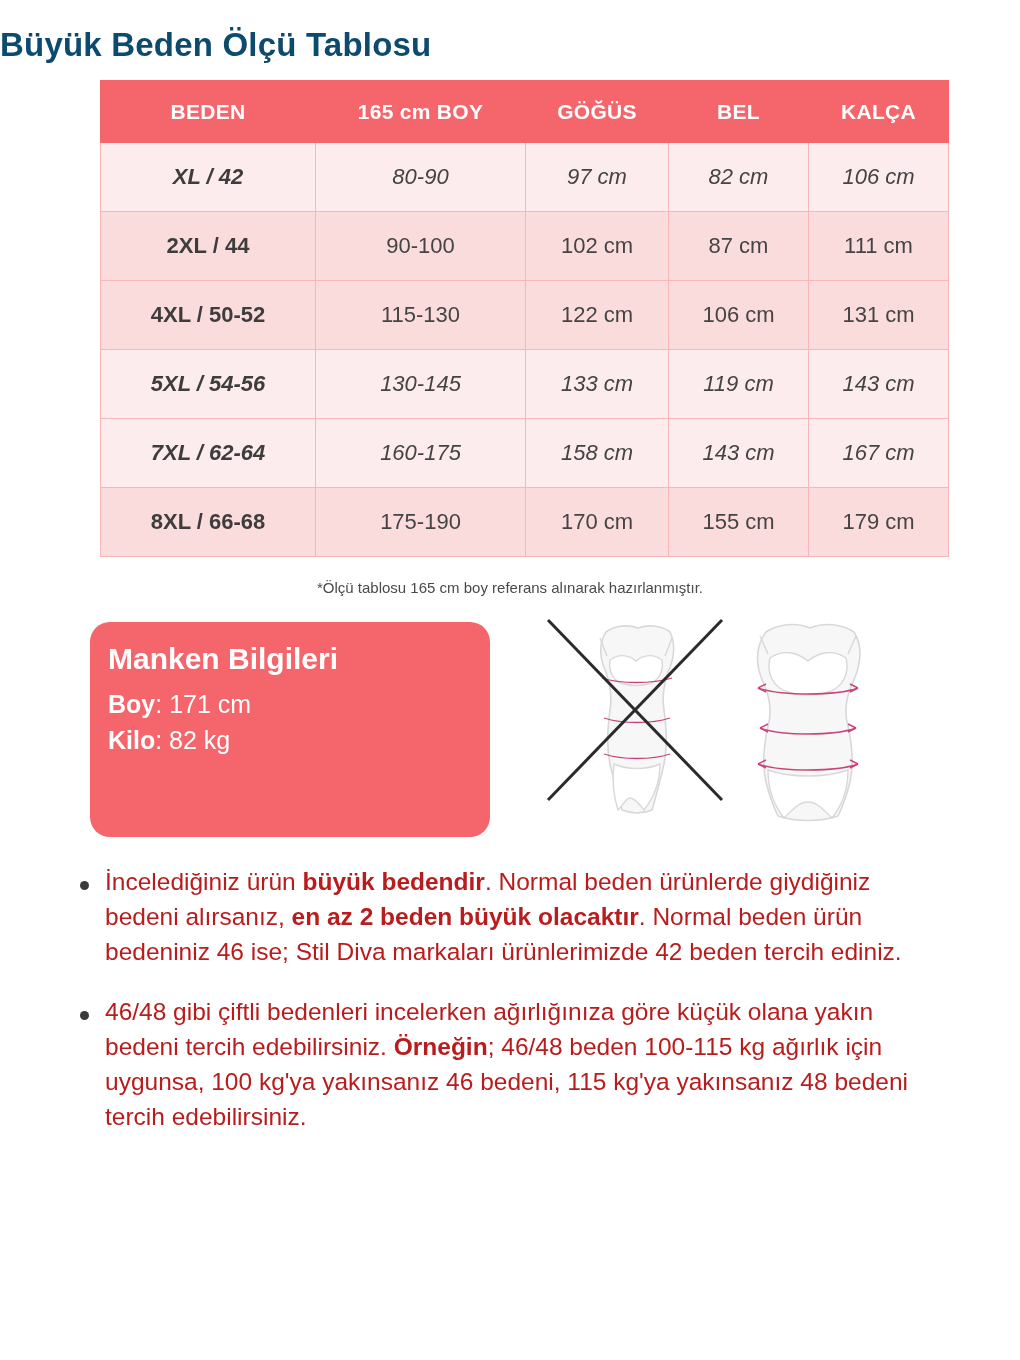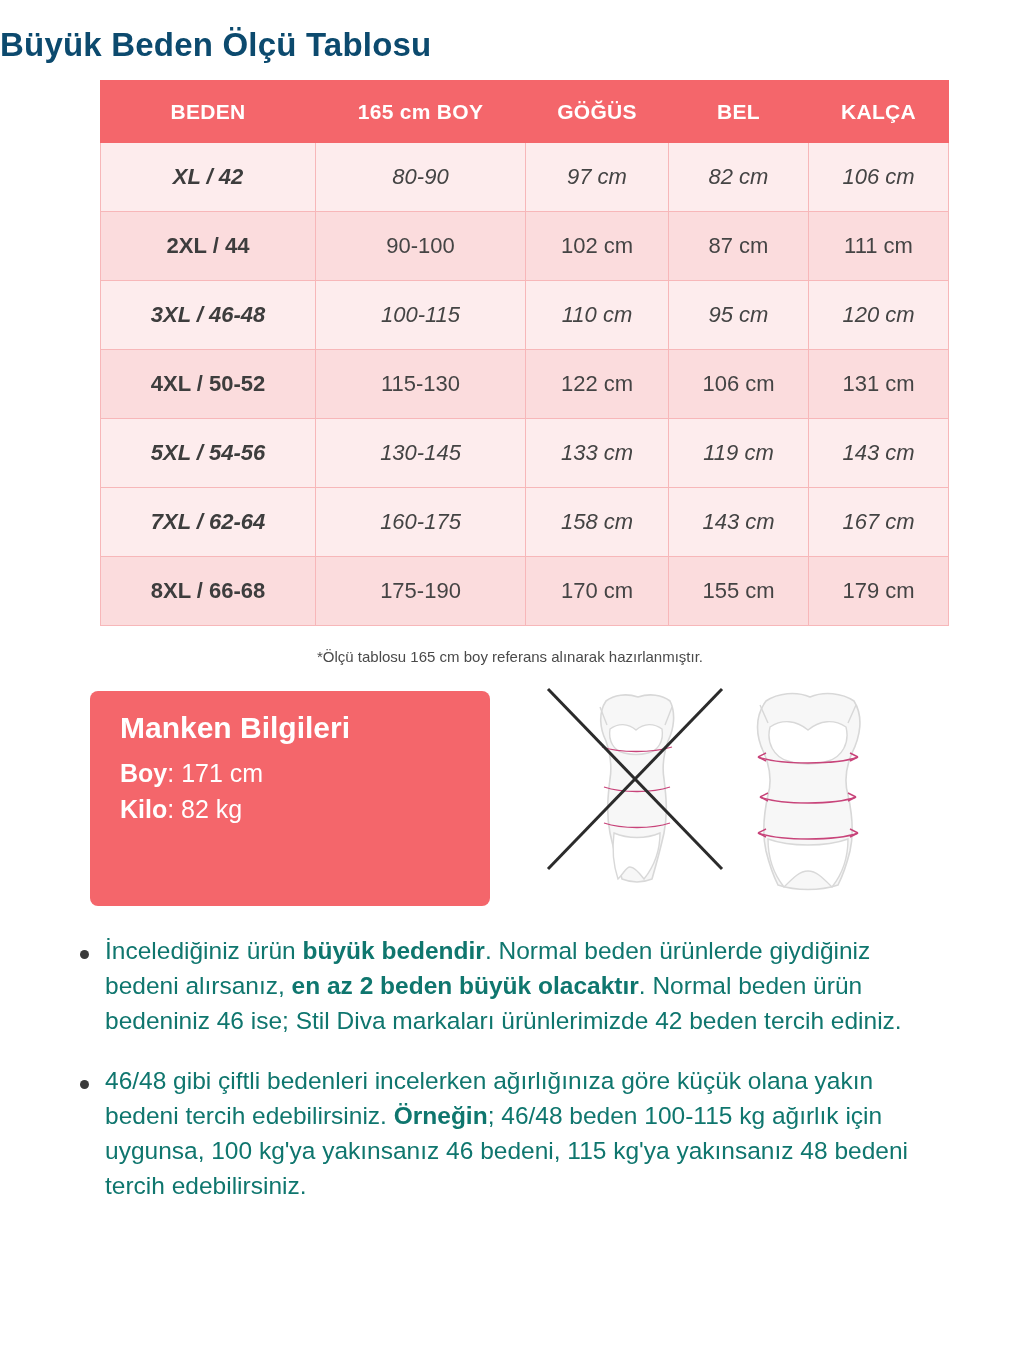--- a/index.html
+++ b/index.html
@@ -85,23 +85,23 @@
     margin-top: 26px;
     height: 225px;
   }
   .model-card {
     position: absolute;
     left: 90px;
     top: 0;
     width: 400px;
     height: 215px;
     background: #f4666b;
-    border-radius: 8px;
+    border-radius: 20px;
     color: #ffffff;
-    padding: 20px 0 0 30px;
+    padding: 20px 0 0 18px;
   }
   .model-card .mc-title {
     font-size: 30px;
     font-weight: bold;
     margin-bottom: 14px;
   }
   .model-card .mc-line {
     font-size: 25px;
     margin-bottom: 7px;
     color: #ffffff;
@@ -130,21 +130,21 @@
     flex: 0 0 auto;
     width: 9px;
     height: 9px;
     border-radius: 50%;
     background: #3a3a3a;
     margin: 16px 16px 0 10px;
   }
   .bullet .btext {
     font-size: 24.5px;
     line-height: 1.42;
-    color: #0f766e;
+    color: #b91c1c;
   }
   .bullet .btext b { font-weight: bold; }
 </style>
 </head>
 <body>
 
 <div class="page">
 
   <div class="title">Büyük Beden Ölçü Tablosu</div>
 
@@ -167,27 +167,20 @@
           <td>82 cm</td>
           <td>106 cm</td>
         </tr>
         <tr class="row-odd">
           <td class="cell-beden">2XL / 44</td>
           <td>90-100</td>
           <td>102 cm</td>
           <td>87 cm</td>
           <td>111 cm</td>
         </tr>
-        <tr class="row-even">
-          <td class="cell-beden">3XL / 46-48</td>
-          <td>100-115</td>
-          <td>110 cm</td>
-          <td>95 cm</td>
-          <td>120 cm</td>
-        </tr>
         <tr class="row-odd">
           <td class="cell-beden">4XL / 50-52</td>
           <td>115-130</td>
           <td>122 cm</td>
           <td>106 cm</td>
           <td>131 cm</td>
         </tr>
         <tr class="row-even">
           <td class="cell-beden">5XL / 54-56</td>
           <td>130-145</td>

